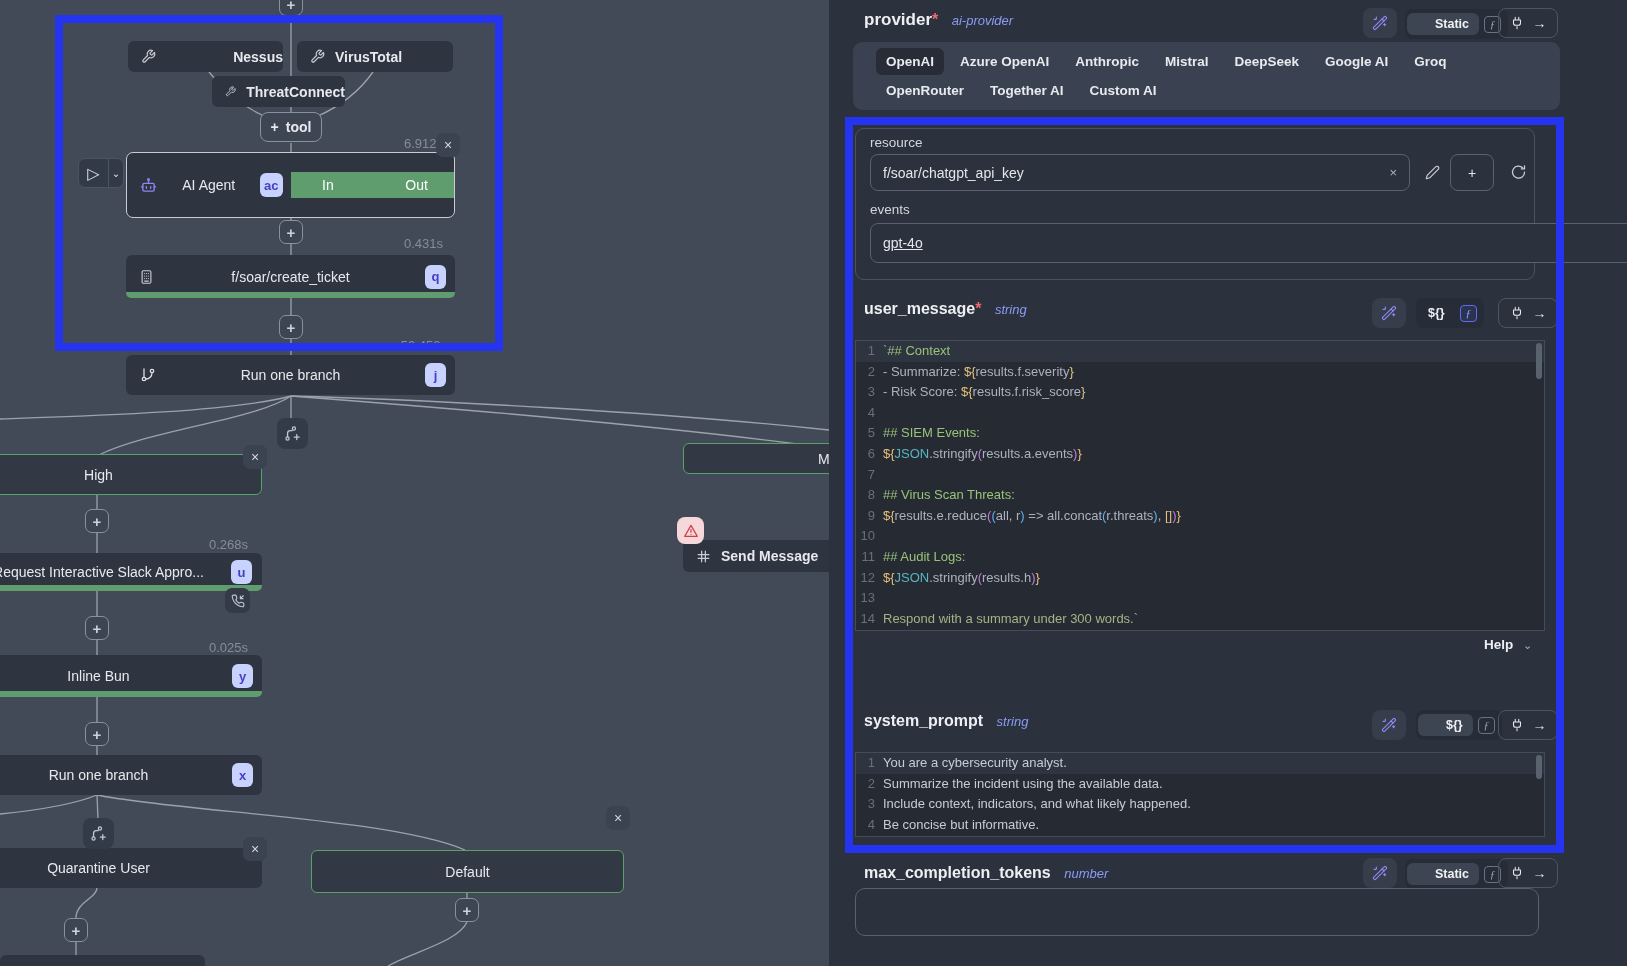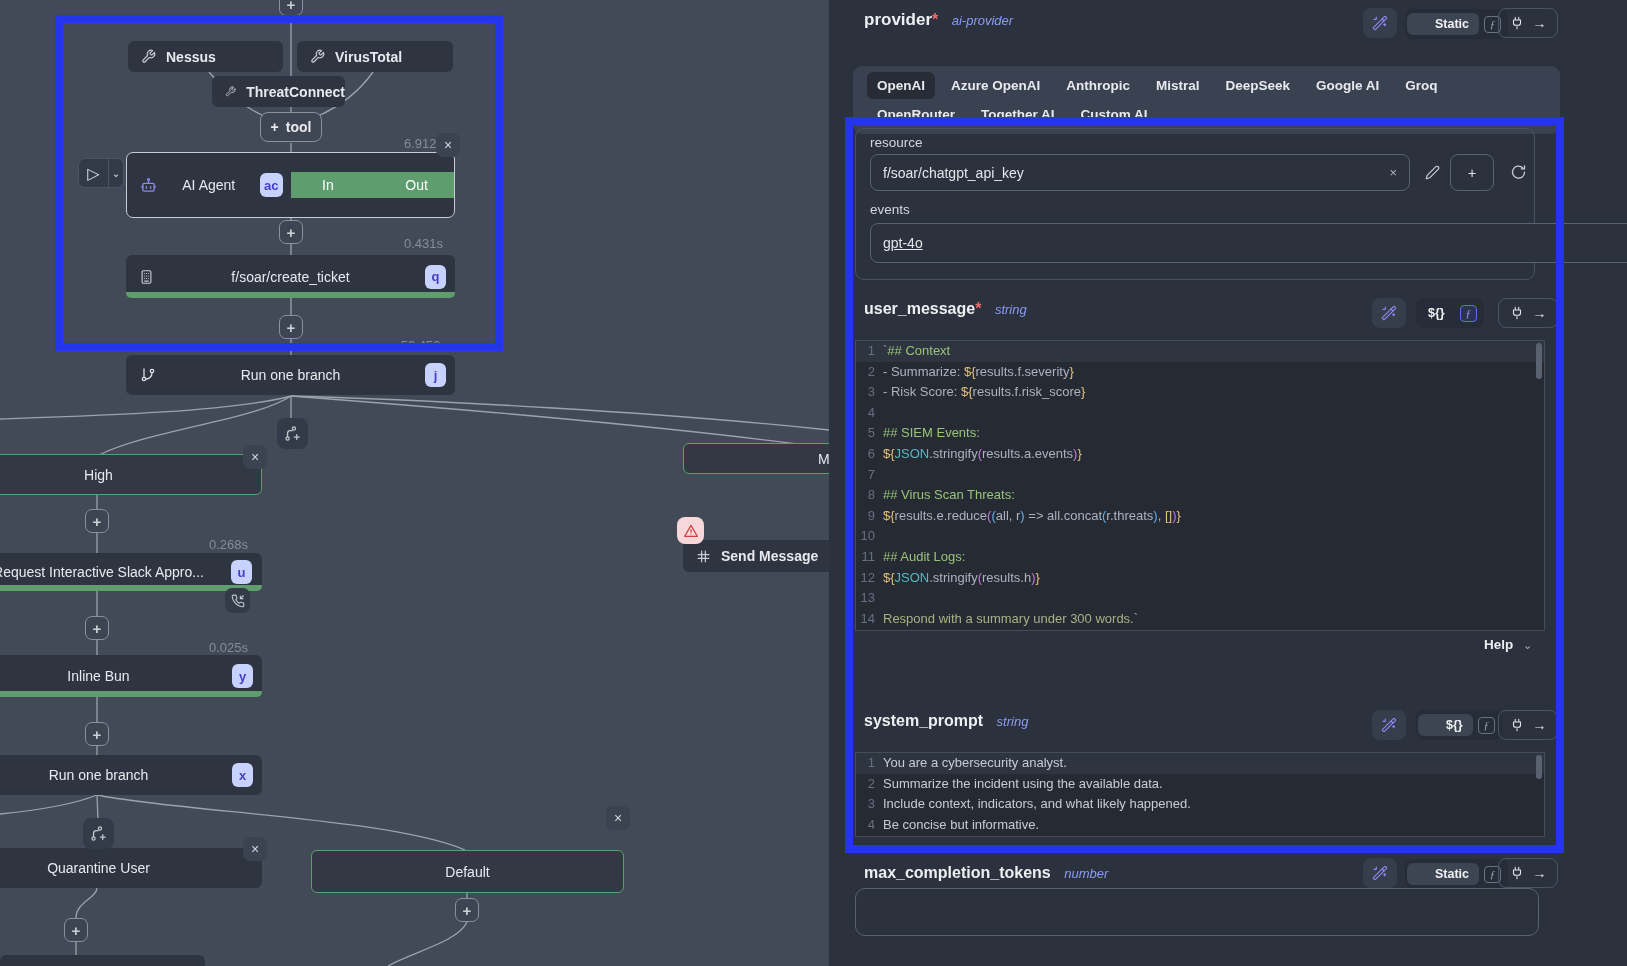--- a/index.html
+++ b/index.html
@@ -46,21 +46,21 @@
            display:flex;align-items:center;justify-content:center;}
   .modegrp{position:absolute;height:30px;background:#272d38;border-radius:8px;display:flex;align-items:center;padding:2px;}
   .modeseg{padding:4px 10px;border-radius:6px;font-weight:bold;font-size:12.5px;color:#f0f1f4;}
   .modeseg.on{background:#3e4552;padding-left:28px;}
   .fn{width:17px;height:17px;border-radius:4px;border:1px solid #6a7280;display:flex;align-items:center;
       justify-content:center;color:#9aa2b0;font-size:11px;margin:0 5px;font-style:italic;
       font-family:"Liberation Serif",serif;}
   .fn.hl{border-color:#5f6cf0;color:#94a1f8;background:#2c3350;}
   .plugrp{position:absolute;width:60px;height:30px;border:1px solid #4d5565;border-radius:8px;
           display:flex;align-items:center;justify-content:center;gap:9px;color:#e6e8ec;}
-  .tabsbox{position:absolute;background:#3a4150;border-radius:9px;padding:5px 11px;margin-top:24px;}
+  .tabsbox{position:absolute;background:#3a4150;border-radius:9px;padding:5px 20px;}
   .tab{display:inline-block;padding:6px 10px;margin:1px 3px;border-radius:6px;font-weight:bold;
        font-size:13.5px;color:#e8eaee;white-space:nowrap;}
   .tab.sel{background:#272c37;}
   .card{position:absolute;border:1px solid #4a5261;border-radius:9px;}
   .flabel{position:absolute;font-size:13.5px;color:#d3d7dd;}
   .finput{position:absolute;border:1px solid #5a6170;border-radius:8px;background:#2b313d;color:#e3e6ea;
           font-size:14px;display:flex;align-items:center;padding:0 12px;}
   .iconbtn{position:absolute;display:flex;align-items:center;justify-content:center;color:#ccd1d8;}
   .ced{position:absolute;background:#262b33;border:1px solid #454c59;overflow:hidden;
        font-family:"DejaVu Sans Mono",monospace;font-size:13px;}
@@ -102,21 +102,21 @@
         <path d="M97,795 C180,812 390,818 465,850"></path>
         <path d="M97,888 C97,898 76,902 76,918"></path>
         <path d="M76,942 L76,956"></path>
         <path d="M467,893 L467,900"></path>
         <path d="M467,922 C458,942 412,952 388,966"></path>
       </g>
     </svg>
 
     <div class="plusc" style="left:279px;top:-8px;">+</div>
 
-    <div class="nd lft" style="left:128px;top:41px;width:155px;height:31px;">
+    <div class="nd lft" style="left:128px;top:41px;width:155px;height:31px;justify-content:space-between;">
       <svg width="15" height="15" viewBox="0 0 24 24" stroke="#c8cdd4" stroke-width="1.9" fill="none" stroke-linecap="round" stroke-linejoin="round">
           <path d="M14.7 6.3a1 1 0 0 0 0 1.4l1.6 1.6a1 1 0 0 0 1.4 0l3.77-3.77a6 6 0 0 1-7.94 7.94l-6.91 6.91a2.12 2.12 0 0 1-3-3l6.91-6.91a6 6 0 0 1 7.94-7.94l-3.76 3.76z"></path>
         </svg>
       <span style="font-weight:600;">Nessus</span>
     </div>
     <div class="nd lft" style="left:297px;top:41px;width:156px;height:31px;">
       <svg width="15" height="15" viewBox="0 0 24 24" stroke="#c8cdd4" stroke-width="1.9" fill="none" stroke-linecap="round" stroke-linejoin="round">
           <path d="M14.7 6.3a1 1 0 0 0 0 1.4l1.6 1.6a1 1 0 0 0 1.4 0l3.77-3.77a6 6 0 0 1-7.94 7.94l-6.91 6.91a2.12 2.12 0 0 1-3-3l6.91-6.91a6 6 0 0 1 7.94-7.94l-3.76 3.76z"></path>
         </svg>
       <span style="font-weight:600;">VirusTotal</span>

